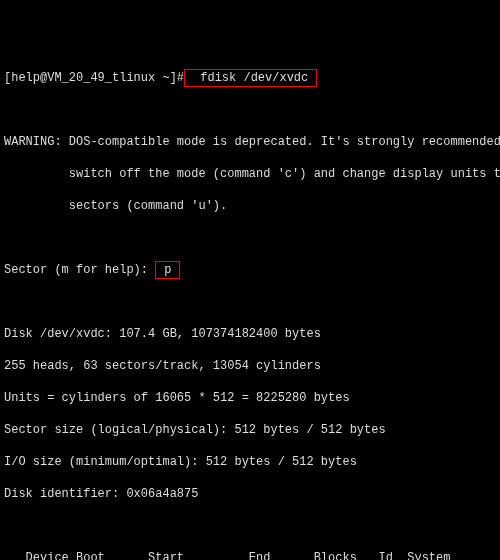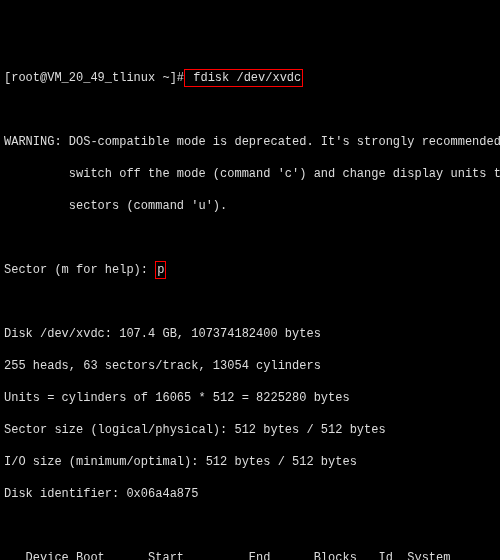--- a/index.html
+++ b/index.html
@@ -1,25 +1,25 @@
 <!DOCTYPE html>
 <html><head>
 <meta charset="utf-8">
 <style>
   html,body{margin:0;padding:0;background:#000;color:#ddd;width:500px;height:560px;overflow:hidden}
   body{font-family:"Courier New",monospace;font-size:12px;line-height:16px;white-space:pre;padding:6px 4px}
-  .hl{border:1px solid #f00;display:inline-block;padding:0 1px;margin:-1px 0}
+  .hl{border:1px solid #f00;display:inline-block;padding:0 8px;margin:-1px 0}
   .ln{display:block}
 </style>
 </head>
 <body>
 
 
 
-<span class="ln"><span>[root@VM_20_49_tlinux ~]#</span><span class="hl"> fdisk /dev/xvdc</span></span>
+<span class="ln"><span>[help@VM_20_49_tlinux ~]#</span><span class="hl"> fdisk /dev/xvdc</span></span>
 <span class="ln"> </span>
 <span class="ln">WARNING: DOS-compatible mode is deprecated. It's strongly recommended to</span>
 <span class="ln">         switch off the mode (command 'c') and change display units to</span>
 <span class="ln">         sectors (command 'u').</span>
 <span class="ln"> </span>
 <span class="ln"><span>Sector (m for help): </span><span class="hl">p</span></span>
 <span class="ln"> </span>
 <span class="ln">Disk /dev/xvdc: 107.4 GB, 107374182400 bytes</span>
 <span class="ln">255 heads, 63 sectors/track, 13054 cylinders</span>
 <span class="ln">Units = cylinders of 16065 * 512 = 8225280 bytes</span>

